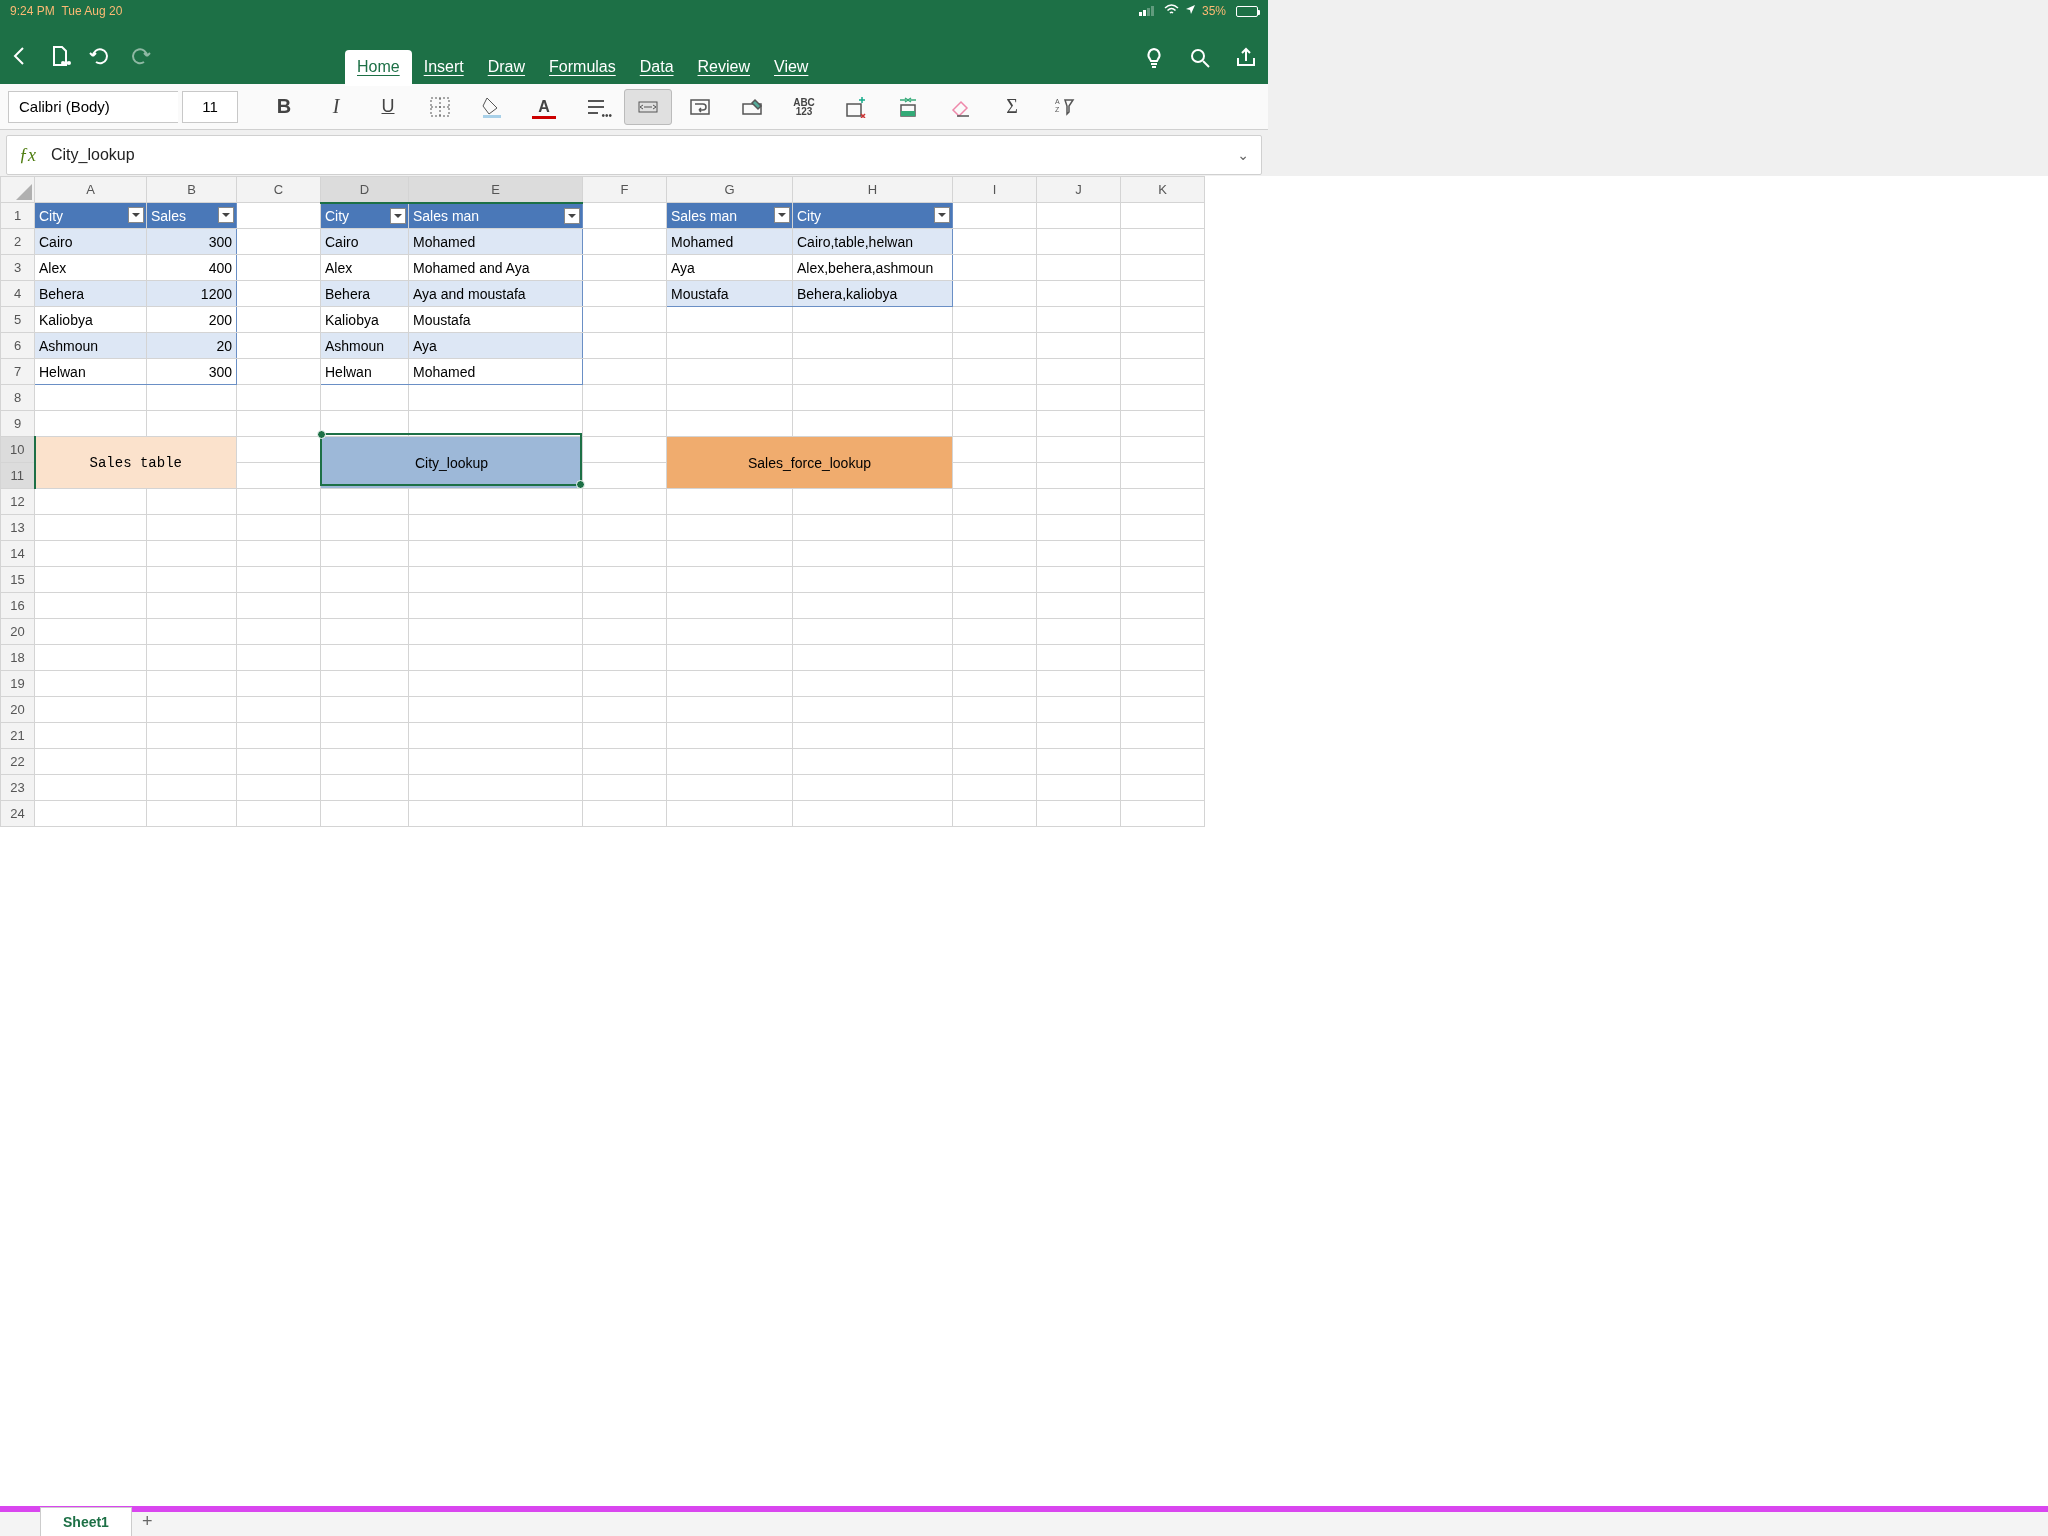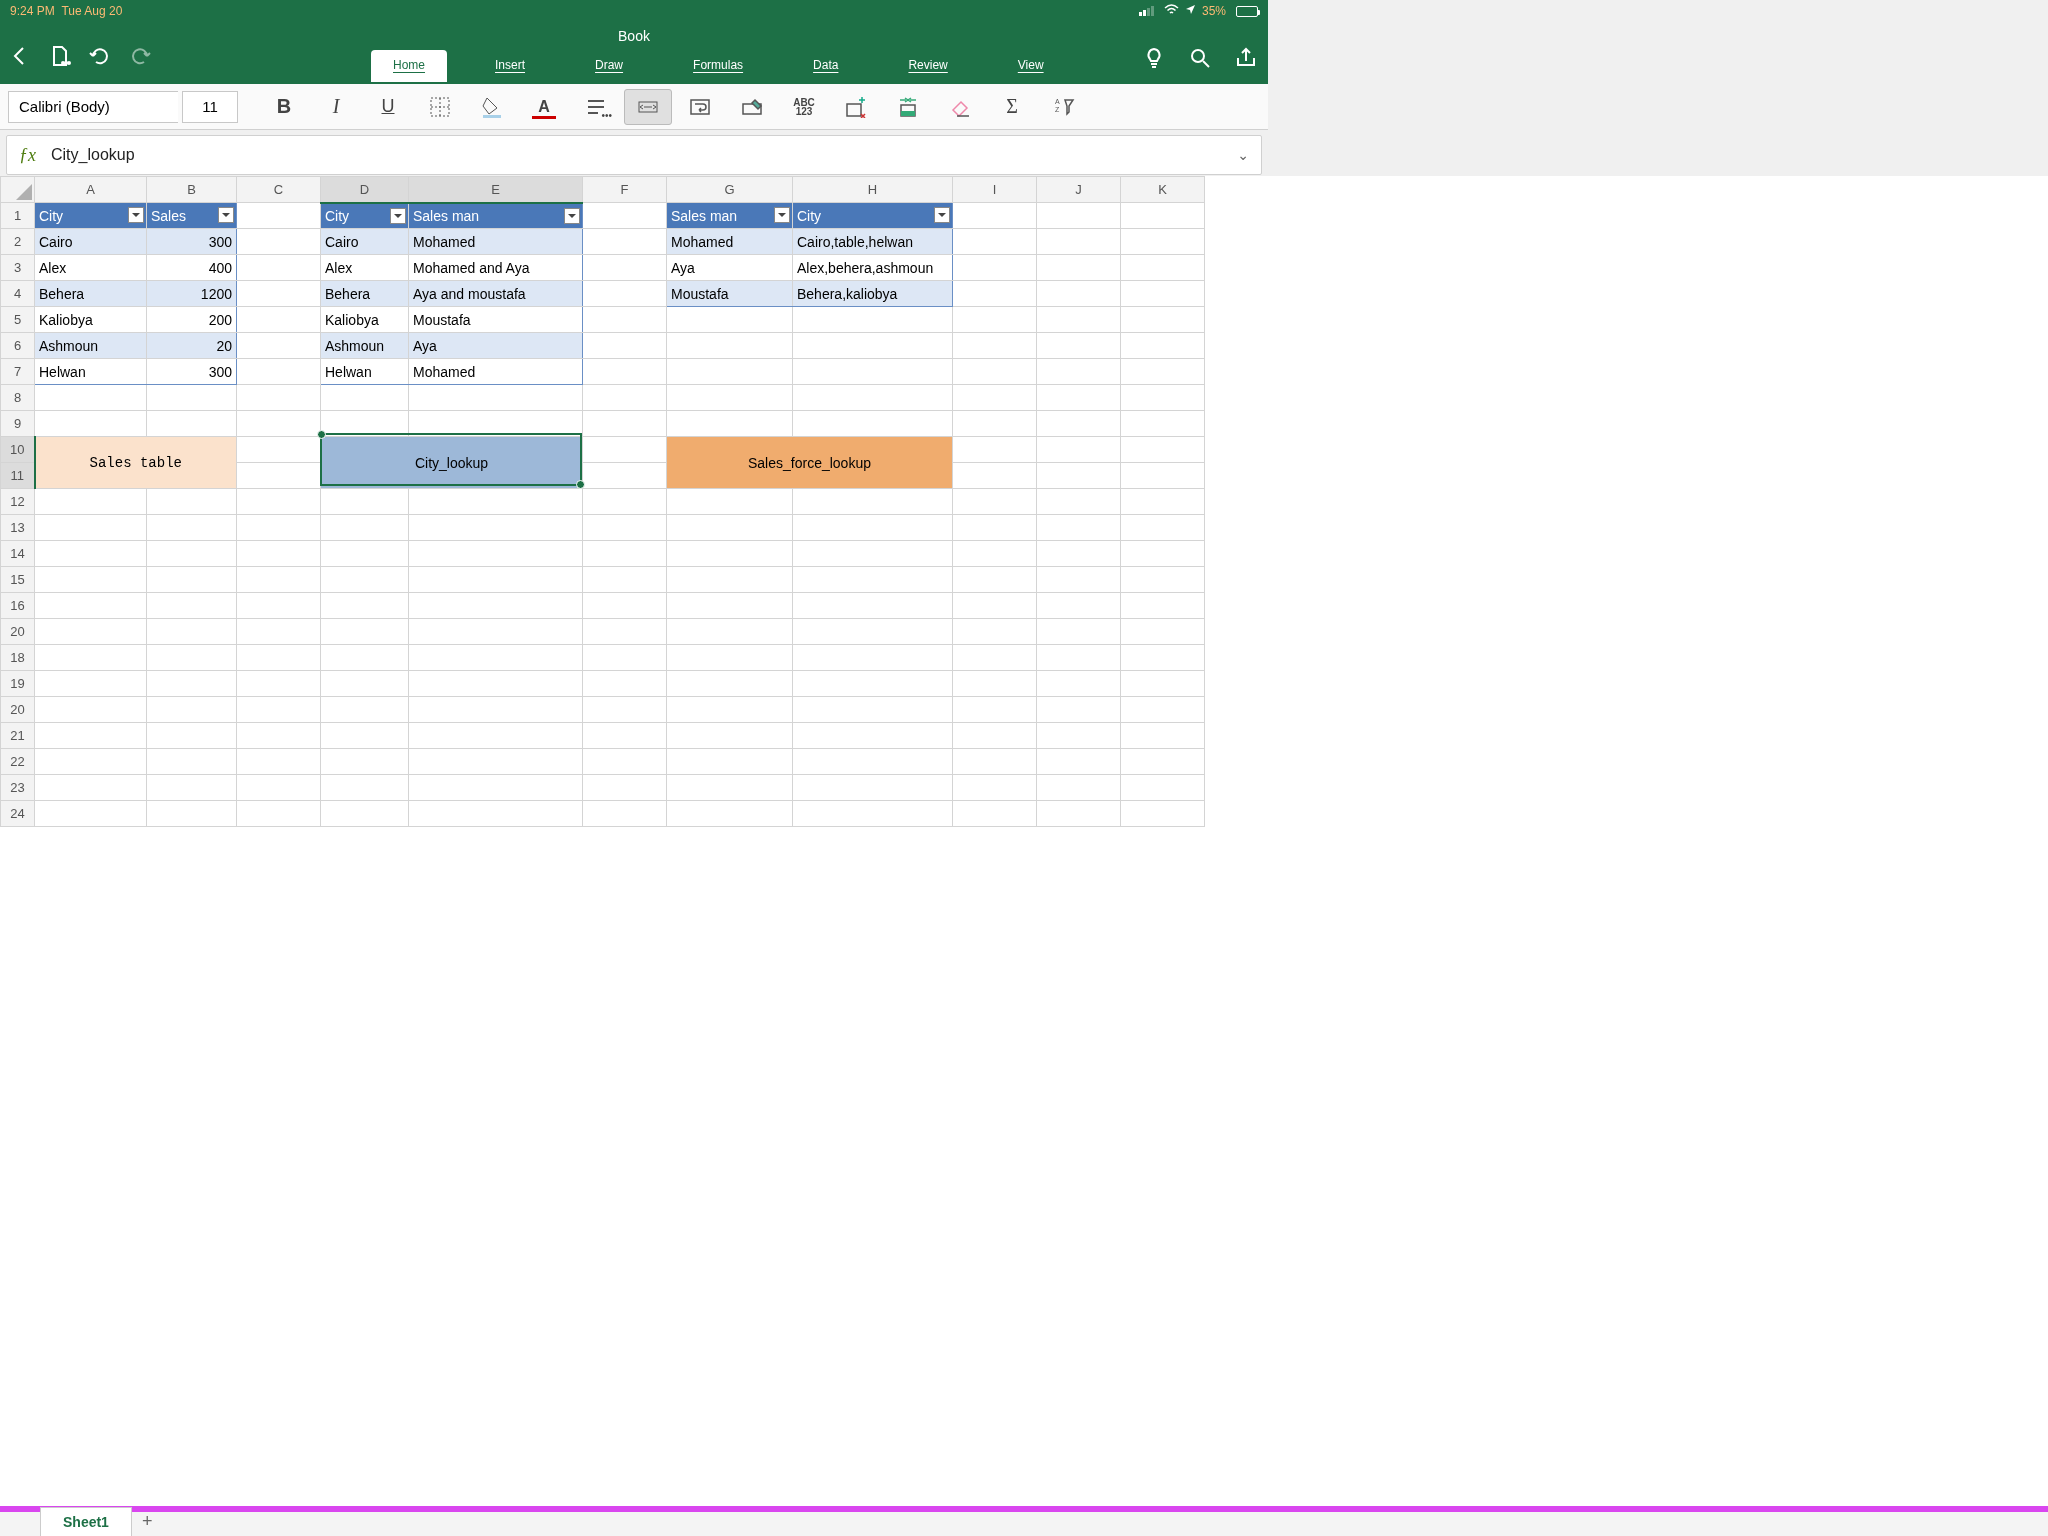--- a/index.html
+++ b/index.html
@@ -20,21 +20,21 @@
   
   .topband { background: #1d7046; color:#fff; height: 62px; position:relative; }
   .doc-title { text-align:center; font-size:14px; padding-top:6px; font-weight:500; }
   .topband .nav-left { position:absolute; left:8px; top:22px; display:flex; gap:16px; align-items:center; }
   .topband .nav-right { position:absolute; right:10px; top:24px; display:flex; gap:22px; align-items:center; }
   .ticon { color:#fff; font-size:20px; display:inline-flex; align-items:center; justify-content:center; width:24px; height:24px; }
   .ticon svg { stroke:#fff; fill:none; stroke-width:2; }
 
   
   .ribbon-tabs { position:absolute; left:345px; top:28px; display:flex; gap:0; align-items:flex-end; }
-  .rtab { color:#fff; font-size:12px; padding:8px 22px 10px; text-decoration: underline; text-underline-offset:3px; cursor:pointer;margin-left:26px; }
+  .rtab { color:#fff; font-size:16px; padding:8px 12px 10px; text-decoration: underline; text-underline-offset:3px; cursor:pointer; }
   .rtab.active { background:#fff; color:#1d7046; border-radius:4px 4px 0 0; text-decoration: underline; }
 
   
   .fmtbar { background:#fafafa; height:46px; border-bottom:1px solid #d0d0d0; display:flex; align-items:center; padding:0 8px; gap:4px; }
   .fontbox { width:170px; height:32px; border:1px solid #c8c8c8; background:#fff; display:flex; align-items:center; padding:0 10px; font-size:15px; border-right:none; }
   .sizebox { width:56px; height:32px; border:1px solid #c8c8c8; background:#fff; display:flex; align-items:center; justify-content:center; font-size:15px; margin-right:18px;}
   .fmtbtn { width:48px; height:36px; display:flex; align-items:center; justify-content:center; font-size:18px; color:#444; position:relative; }
   .fmtbtn.pressed { background:#e0e0e0; border:1px solid #bbb; border-radius:3px; }
   .fmtbtn svg { width:22px; height:22px; }
   .abc123 { font-size:10px; line-height:9px; text-align:center; font-family: Arial; color:#444; font-weight:600;}
@@ -105,21 +105,20 @@
       <svg width="11" height="11" viewBox="0 0 11 11">
           <path d="M1 5 L10 1 L6 10 L5 6 Z" fill="#fff"></path>
         </svg>
     </span>
     <span>35%</span>
     <span class="battery"><span class="fill"></span></span>
   </div>
 </div>
 
 <div class="topband">
-  <div class="doc-title">Book</div>
   <div class="nav-left">
     <span class="ticon">
         <svg viewBox="0 0 24 24">
           <polyline points="15 4 7 12 15 20"></polyline>
         </svg>
       </span>
     <span class="ticon">
         <svg viewBox="0 0 24 24">
           <path d="M6 3h8l4 4v14H6z"></path>
           <circle cx="15" cy="19" r="1" fill="#fff"></circle>

